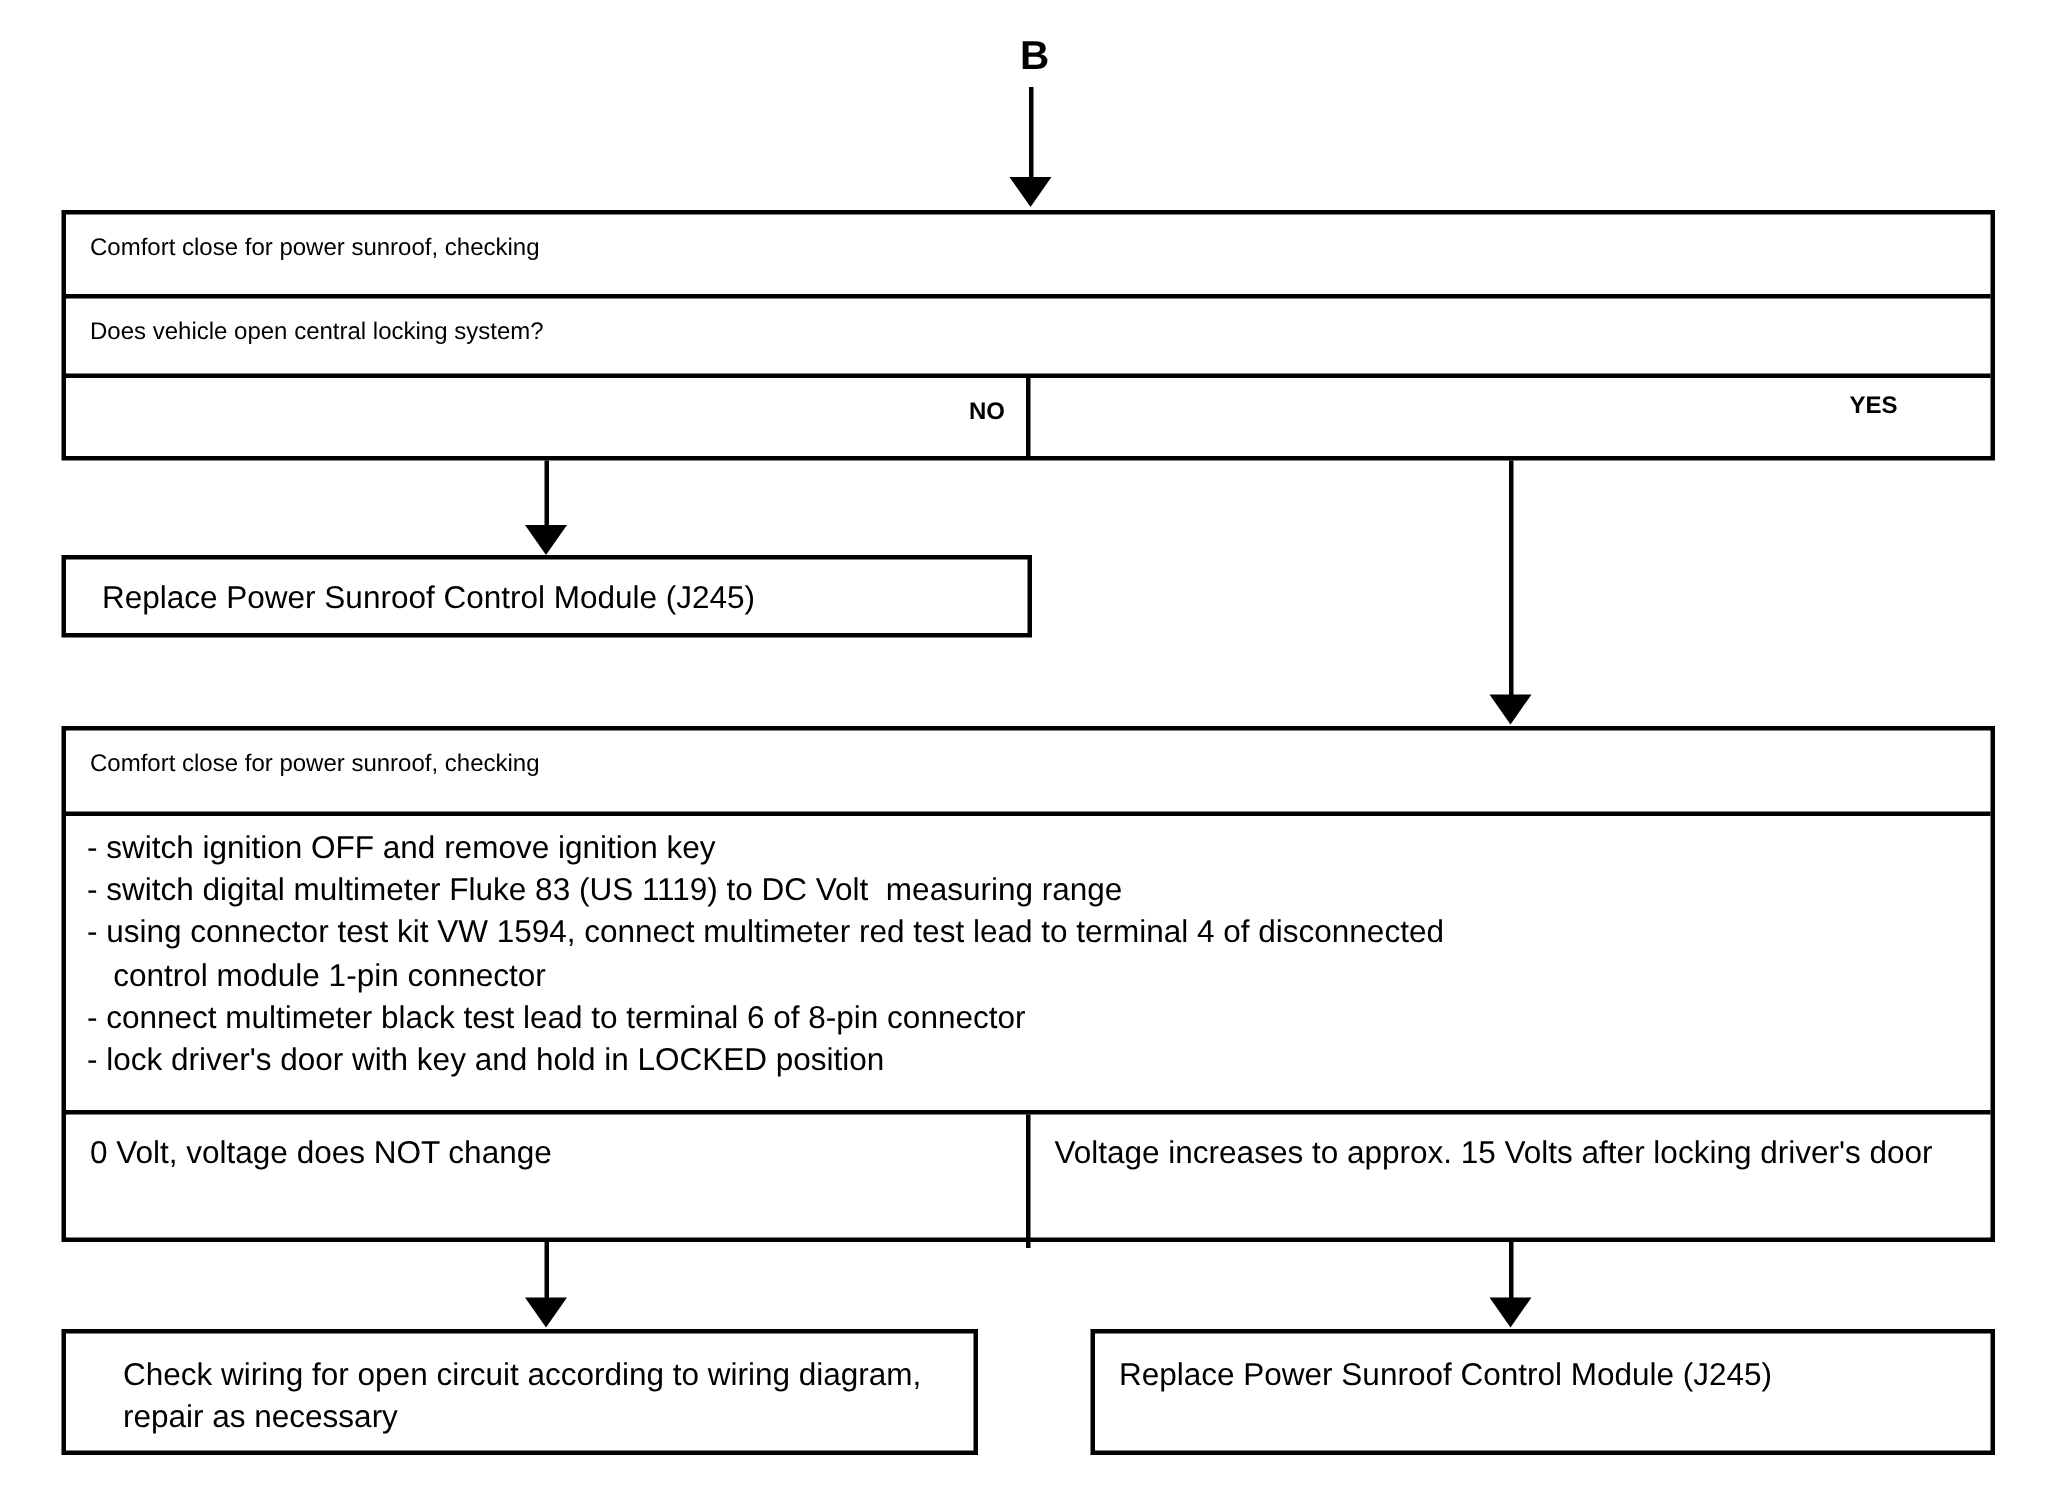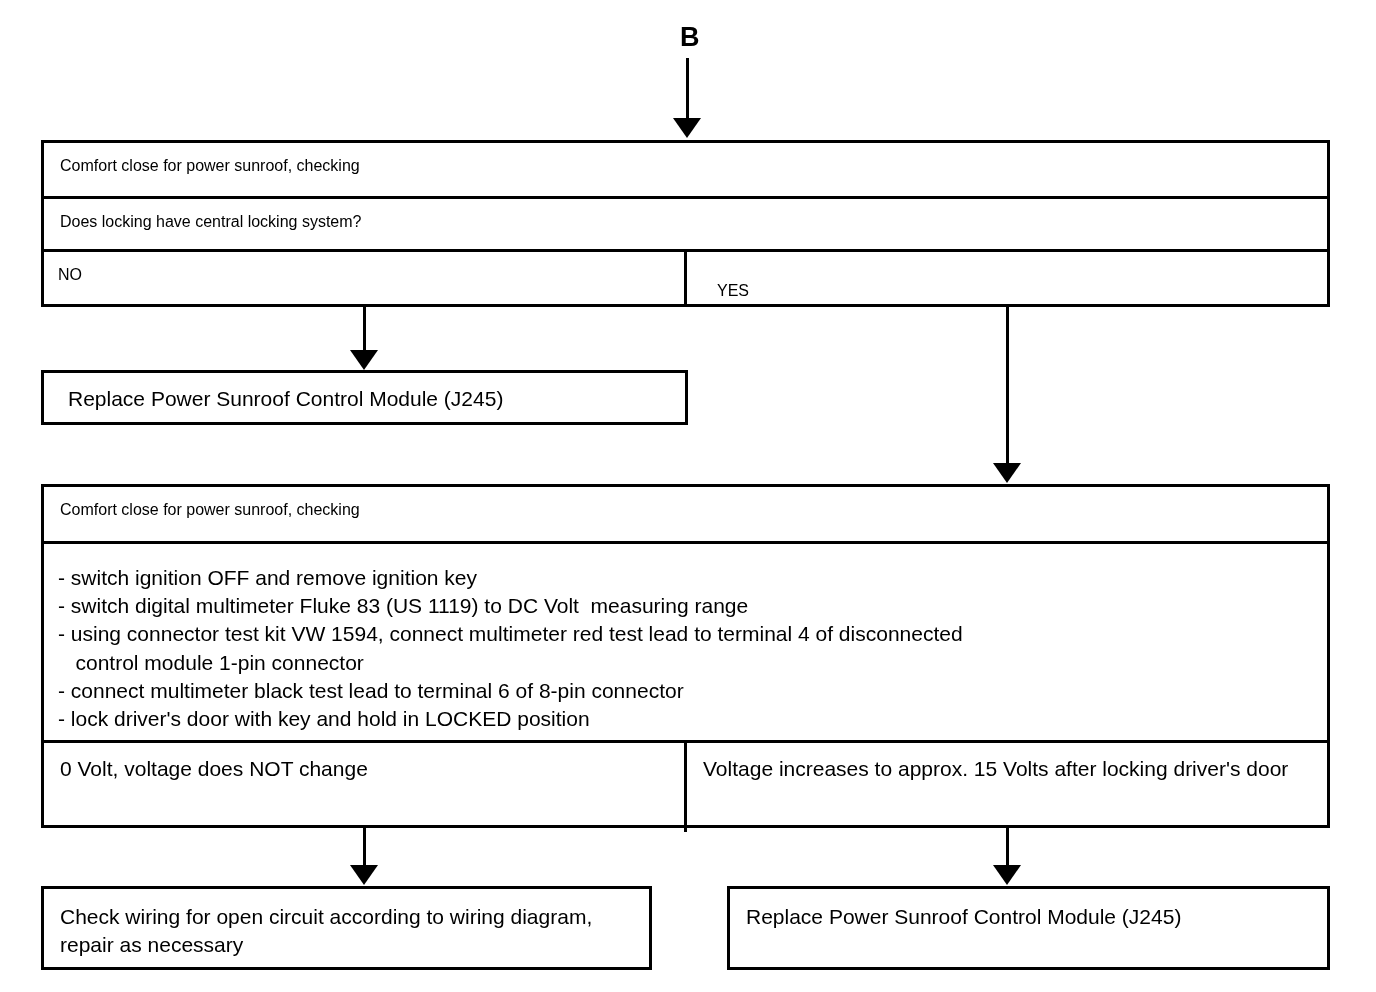--- a/index.html
+++ b/index.html
@@ -55,32 +55,33 @@
   .row + .row {
     border-top: 3px solid #000000;
   }
   .cell {
     box-sizing: border-box;
     padding: 10px 14px;
     font-size: 16px;
     line-height: 1.33;
   }
   .cell.center {
-    text-align: left;
+    text-align: right;
+    font-weight: bold;
   }
   .cell.split-left {
     border-right: 3px solid #000000;
   }
 
   .title-row .cell {
     padding: 12px 16px;
   }
 
   .list-cell {
-    padding: 20px 16px 14px 14px;
+    padding: 8px 16px 14px 14px;
     font-size: 21px;
     line-height: 1.345;
   }
   .list-cell .li {
     white-space: pre;
   }
 
   .single-line {
     font-size: 21px;
     padding: 14px 24px;
@@ -99,25 +100,25 @@
   <div class="entry-label" style="left:680px; top:24px;">B</div>
 
   <div class="conn-line" style="left:686px; top:58px; height:74px;"></div>
   <div class="conn-head" style="left:673px; top:118px;"></div>
 
   <div class="box" style="left:41px; top:140px; width:1289px; height:167px;">
     <div class="row title-row" style="height:53px;">
       <div class="cell" style="width:100%;">Comfort close for power sunroof, checking</div>
     </div>
     <div class="row title-row" style="height:53px;">
-      <div class="cell" style="width:100%;">Does locking have central locking system?</div>
+      <div class="cell" style="width:100%;">Does vehicle open central locking system?</div>
     </div>
     <div class="row" style="height:55px;">
       <div class="cell center split-left" style="width:643px; padding-top:12px;">NO</div>
-      <div class="cell center" style="width:592px; padding-top:28px;margin-left:16px;">YES</div>
+      <div class="cell center" style="width:592px; padding-top:8px;">YES</div>
     </div>
   </div>
 
   <div class="conn-line" style="left:363px; top:307px; height:48px;"></div>
   <div class="conn-head" style="left:350px; top:350px;"></div>
 
   <div class="conn-line" style="left:1006px; top:307px; height:161px;"></div>
   <div class="conn-head" style="left:993px; top:463px;"></div>
 
   <div class="box" style="left:41px; top:370px; width:647px; height:55px;">
@@ -143,21 +144,21 @@
       <div class="cell two-line" style="width:640px;">Voltage increases to approx. 15 Volts after locking driver's door</div>
     </div>
   </div>
 
   <div class="conn-line" style="left:363px; top:828px; height:42px;"></div>
   <div class="conn-head" style="left:350px; top:865px;"></div>
 
   <div class="conn-line" style="left:1006px; top:828px; height:42px;"></div>
   <div class="conn-head" style="left:993px; top:865px;"></div>
 
-  <div class="box" style="left:41px; top:886px; width:611px; height:84px;">
+  <div class="box" style="left:41px; top:886px; width:611px; height:84px;padding-left:22px;">
     <div class="two-line" style="padding:14px 16px;">Check wiring for open circuit according to wiring diagram, repair as necessary</div>
   </div>
 
   <div class="box" style="left:727px; top:886px; width:603px; height:84px;">
     <div class="two-line" style="padding:14px 16px;">Replace Power Sunroof Control Module  (J245)</div>
   </div>
 
 </div>
 
 </body></html>

